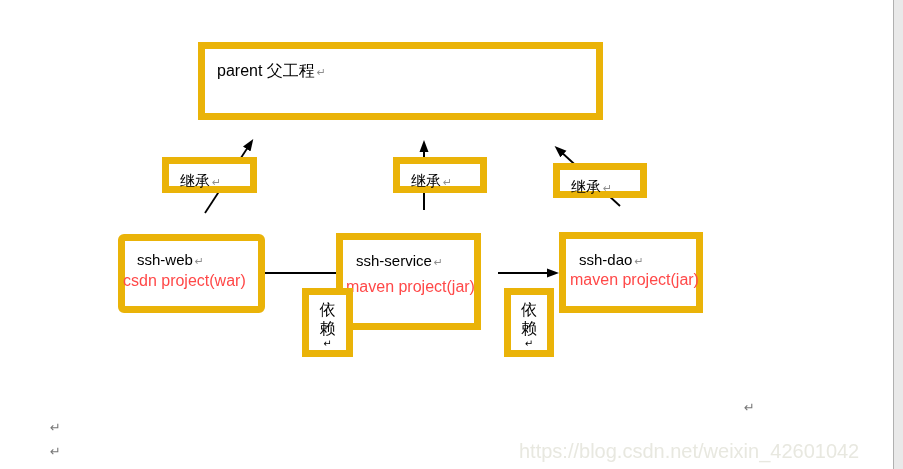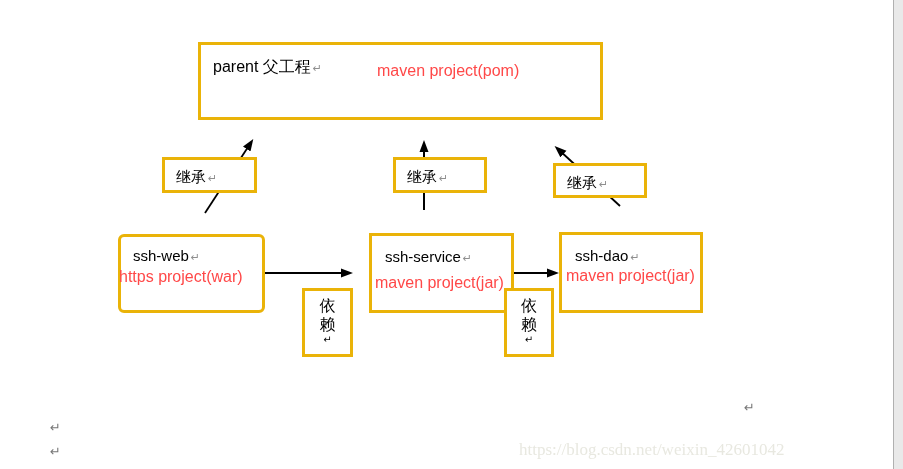--- a/index.html
+++ b/index.html
@@ -3,54 +3,54 @@
 <meta charset="utf-8">
 <title>maven modules diagram</title>
 <style>
   html,body{margin:0;padding:0;background:#fff;}
   .canvas{
     position:relative;width:903px;height:469px;background:#ffffff;
     overflow:hidden;font-family:"Liberation Sans","DejaVu Sans",sans-serif;
     --red:#ff4848;--mark:#8f8f8f;--wm:#e8e8e0;
   }
   .arrows{position:absolute;left:0;top:0;z-index:1;}
-  .box{position:absolute;background:#fff;border:3px solid #eab308;box-sizing:border-box;z-index:2;}
+  .box{position:absolute;background:#fff;border:7px solid #eab308;box-sizing:border-box;z-index:2;}
   .title{position:absolute;font-size:15px;color:#000;white-space:nowrap;}
   .red{position:absolute;font-size:16px;color:var(--red);white-space:nowrap;}
   .mark{color:var(--mark);font-size:11px;margin-left:2px;}
   .parent-box{left:198px;top:42px;width:405px;height:78px;}
   .parent-box .title{left:12px;top:12px;font-size:16px;}
   .parent-box .red{left:176px;top:17px;}
   .inh{width:94px;height:36px;text-align:right;}
   .inh .title{left:11px;top:8px;font-size:15px;}
   .inh1{left:162px;top:157px;width:95px;}
   .inh2{left:393px;top:157px;}
   .inh3{left:553px;top:163px;height:35px;}
   .mod1{left:118px;top:234px;width:147px;height:79px;border-radius:6px;}
   .mod1 .title{left:12px;top:10px;}
   .mod1 .red{left:-2px;top:31px;}
-  .mod2{left:369px;top:233px;width:145px;height:80px;}
+  .mod2{left:336px;top:233px;width:145px;height:97px;}
   .mod2 .title{left:13px;top:12px;}
   .mod2 .red{left:3px;top:38px;}
   .mod3{left:559px;top:232px;width:144px;height:81px;padding-left:8px;}
   .mod3 .title{left:13px;top:12px;}
   .mod3 .red{left:4px;top:32px;}
   .dep{width:51px;height:69px;display:flex;flex-direction:column;align-items:center;padding-top:5px;}
   .dep span{font-size:16px;line-height:19px;color:#000;}
   .dep .mark{font-size:10px;line-height:12px;margin:0;}
   .dep1{left:302px;top:288px;}
   .dep2{left:504px;top:288px;width:50px;}
   .pmark{position:absolute;z-index:0;color:#777;font-size:13px;line-height:13px;}
   .pm1{left:50px;top:421px;}
   .pm2{left:50px;top:445px;}
   .pm3{left:744px;top:401px;}
   .watermark{
     position:absolute;left:519px;top:440px;z-index:0;white-space:nowrap;
-    font-family:Liberation Serif, serif;
-    font-size:17px;color:var(--wm);
+    font-family:Liberation Sans, sans-serif;
+    font-size:20px;color:var(--wm);
   }
   .scroll-strip{
     position:absolute;right:0;top:0;width:10px;height:469px;z-index:5;
     background:#e9e9e9;border-left:1px solid #b0b0b0;box-sizing:border-box;
   }
 </style>
 </head>
 <body>
 
 <div class="canvas" style="--red: #ff4848; --mark: #8f8f8f; --wm: #e8e8e0;">
@@ -63,36 +63,35 @@
     </defs>
     <line x1="205" y1="213" x2="250" y2="144" stroke="#000" stroke-width="1.8" marker-end="url(#ah)"></line>
     <line x1="424" y1="210" x2="424" y2="146" stroke="#000" stroke-width="2" marker-end="url(#ah)"></line>
     <line x1="620" y1="206" x2="559" y2="150" stroke="#000" stroke-width="1.8" marker-end="url(#ah)"></line>
     <line x1="265" y1="273" x2="347" y2="273" stroke="#000" stroke-width="2" marker-end="url(#ah)"></line>
     <line x1="498" y1="273" x2="553" y2="273" stroke="#000" stroke-width="2" marker-end="url(#ah)"></line>
   </svg>
 
   <div class="box parent-box">
     <span class="title"><span>parent 父工程</span><span class="mark">↵</span></span>
-    <span class="red">maven project(pom)</span>
   </div>
 
   <div class="box inh inh1">
     <span class="title"><span>继承</span><span class="mark">↵</span></span>
   </div>
   <div class="box inh inh2">
     <span class="title"><span>继承</span><span class="mark">↵</span></span>
   </div>
   <div class="box inh inh3">
     <span class="title"><span>继承</span><span class="mark">↵</span></span>
   </div>
 
   <div class="box mod1">
     <span class="title"><span>ssh-web</span><span class="mark">↵</span></span>
-    <span class="red">https project(war)</span>
+    <span class="red">csdn project(war)</span>
   </div>
   <div class="box mod2">
     <span class="title"><span>ssh-service</span><span class="mark">↵</span></span>
     <span class="red">maven project(jar)</span>
   </div>
   <div class="box mod3">
     <span class="title"><span>ssh-dao</span><span class="mark">↵</span></span>
     <span class="red">maven project(jar)</span>
   </div>
 

